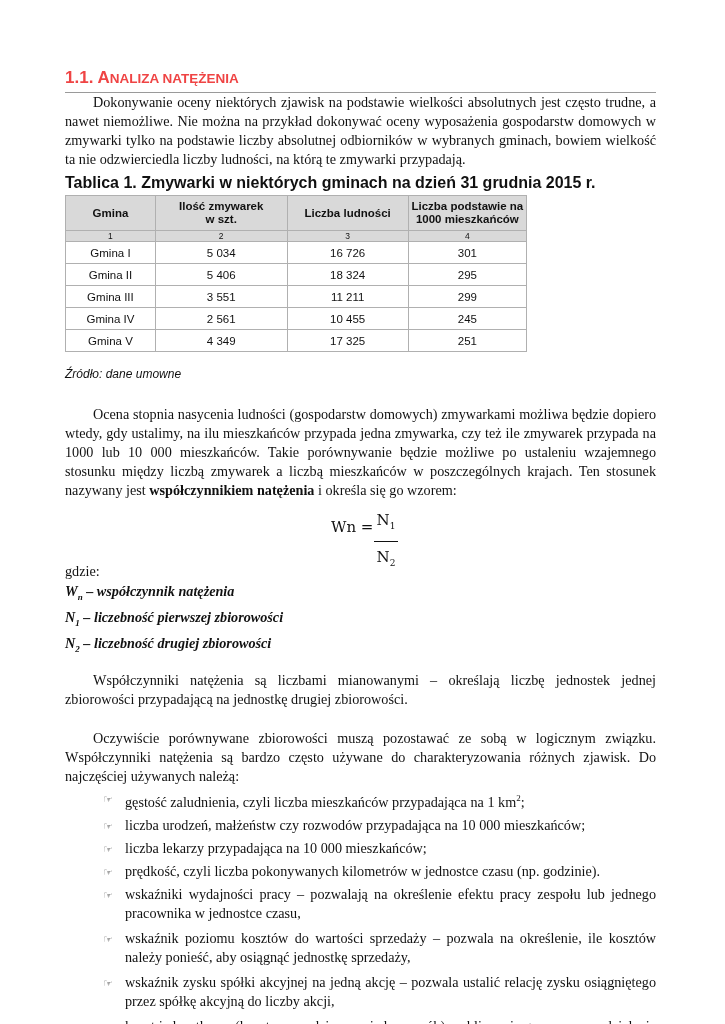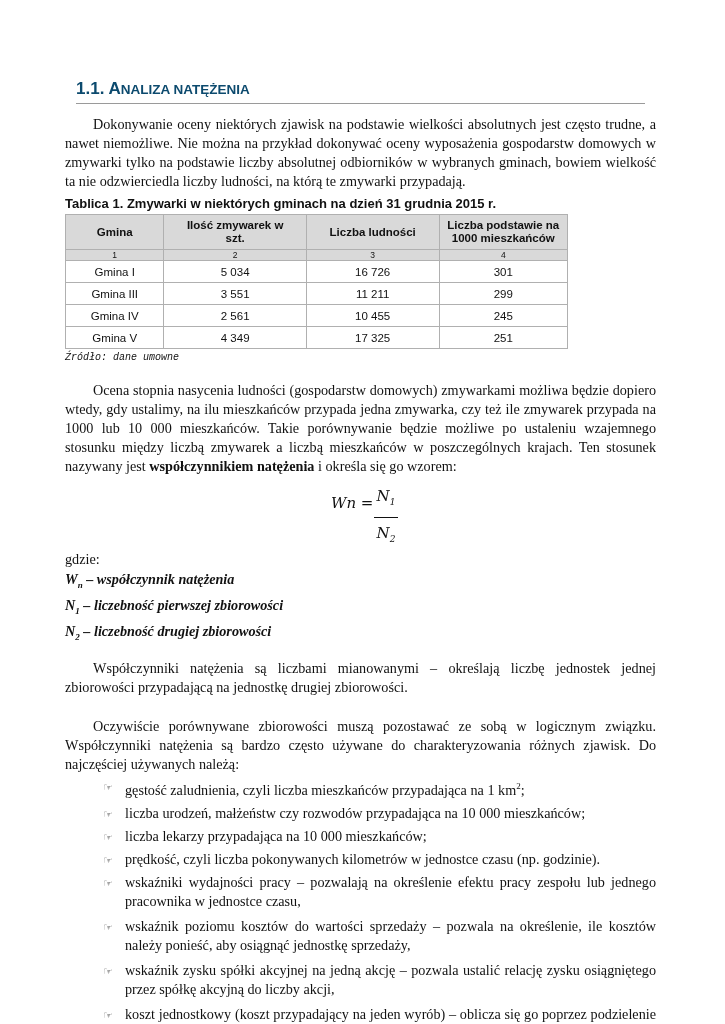--- a/index.html
+++ b/index.html
@@ -1,40 +1,40 @@
 <!DOCTYPE html>
 <html><head>
 <meta charset="utf-8">
 <style>
   html, body { margin: 0; padding: 0; background: #ffffff; }
   body { width: 725px; height: 1024px; position: relative; overflow: hidden; }
   .page { position: absolute; left: 65px; top: 68px; width: 591px; color: #111; }
   .heading {
     font-family: "Liberation Sans", sans-serif; font-weight: bold; font-size: 17px;
-    color: #0c4a6e; padding-bottom: 4px; border-bottom: 1px solid #9a9a9a; margin: 11px;
+    color: #ef4444; padding-bottom: 4px; border-bottom: 1px solid #9a9a9a; margin: 0;
   }
   .heading .sc { font-size: 13.5px; }
   p, .txt { font-family: "Liberation Serif", serif; font-size: 14.2px; line-height: 19px; margin: 0; text-align: justify; }
   .indent { text-indent: 28px; }
-  .p1 { margin-top: 5px; }
-  .caption { font-family: "Liberation Sans", sans-serif; font-weight: bold; font-size: 13px; margin-top: 5px; margin-bottom: 3px; }
-  table { border-collapse: collapse; width: 503px; font-family: "Liberation Sans", sans-serif; font-size: 11.5px; }
+  .p1 { }
+  .caption { font-family: "Liberation Sans", sans-serif; font-weight: bold; font-size: 16px; margin-top: 5px; margin-bottom: 3px; }
+  table { border-collapse: collapse; width: 462px; font-family: "Liberation Sans", sans-serif; font-size: 11.5px; }
   th, td { border: 1px solid #b0b0b0; text-align: center; padding: 0; }
   th { background: #d9d9d9; font-weight: bold; height: 34px; line-height: 13px; }
   tr.num td { background: #d9d9d9; font-size: 8.5px; height: 10px; line-height: 10px; }
   tr.row td { height: 21px; }
-  .source { font-family: Liberation Mono, monospace; font-style: italic; font-size: 10px; margin-top: 3px; }
-  .p2 { margin-top: 18px; }
-  .formula { text-align: center; margin-top: 6px; height: 42px; position: relative; font-family: "DejaVu Serif", serif; font-style: italic; font-size: 15px; }
+  .source { font-family: Liberation Sans, sans-serif; font-style: italic; font-size: 12px; margin-top: 15px; }
+  .p2 { margin-top: 24px; }
+  .formula { text-align: center; margin-top: 6px; height: 42px; position: relative; font-family: "DejaVu Serif", serif; font-size: 15px; }
   .formula .lhs { position: absolute; left: 266px; top: 12px; }
   .formula .frac { position: absolute; left: 309px; top: 0; text-align: center; width: 24px; }
   .frac .num, .frac .den { display: block; line-height: 28px; }
   .frac .bar { display: block; border-top: 1px solid #111; margin: 1px 0; }
   sub { font-size: 9px; }
-  .gdzie { margin-top: 26px; }
+  .gdzie { margin-top: 14px; }
   .def { font-style: italic; margin-top: 1px; font-weight: bold; }
   .def b { font-style: italic; }
   .p3 { margin-top: 13px; }
   .p4 { margin-top: 20px; }
   ul.bul { list-style: none; padding: 0; margin: 3px 0 0 0; }
   ul.bul li { position: relative; padding-left: 60px; margin-bottom: 4px; font-family: "Liberation Serif", serif; font-size: 14.2px; line-height: 19px; text-align: justify; }
   ul.bul li .icon { position: absolute; left: 38px; top: 1px; font-size: 11px; color: #555; font-family: "DejaVu Sans", sans-serif; }
   .p5 { margin-top: 2px; }
   ul.bul2 li { margin-bottom: 6px; }
 </style>
@@ -66,20 +66,26 @@
         <td>1</td>
         <td>2</td>
         <td>3</td>
         <td>4</td>
       </tr>
       <tr class="row">
         <td>Gmina I</td>
         <td>5 034</td>
         <td>16 726</td>
         <td>301</td>
+      </tr>
+      <tr class="row">
+        <td>Gmina II</td>
+        <td>5 406</td>
+        <td>18 324</td>
+        <td>295</td>
       </tr>
       <tr class="row">
         <td>Gmina III</td>
         <td>3 551</td>
         <td>11 211</td>
         <td>299</td>
       </tr>
       <tr class="row">
         <td>Gmina IV</td>
         <td>2 561</td>

